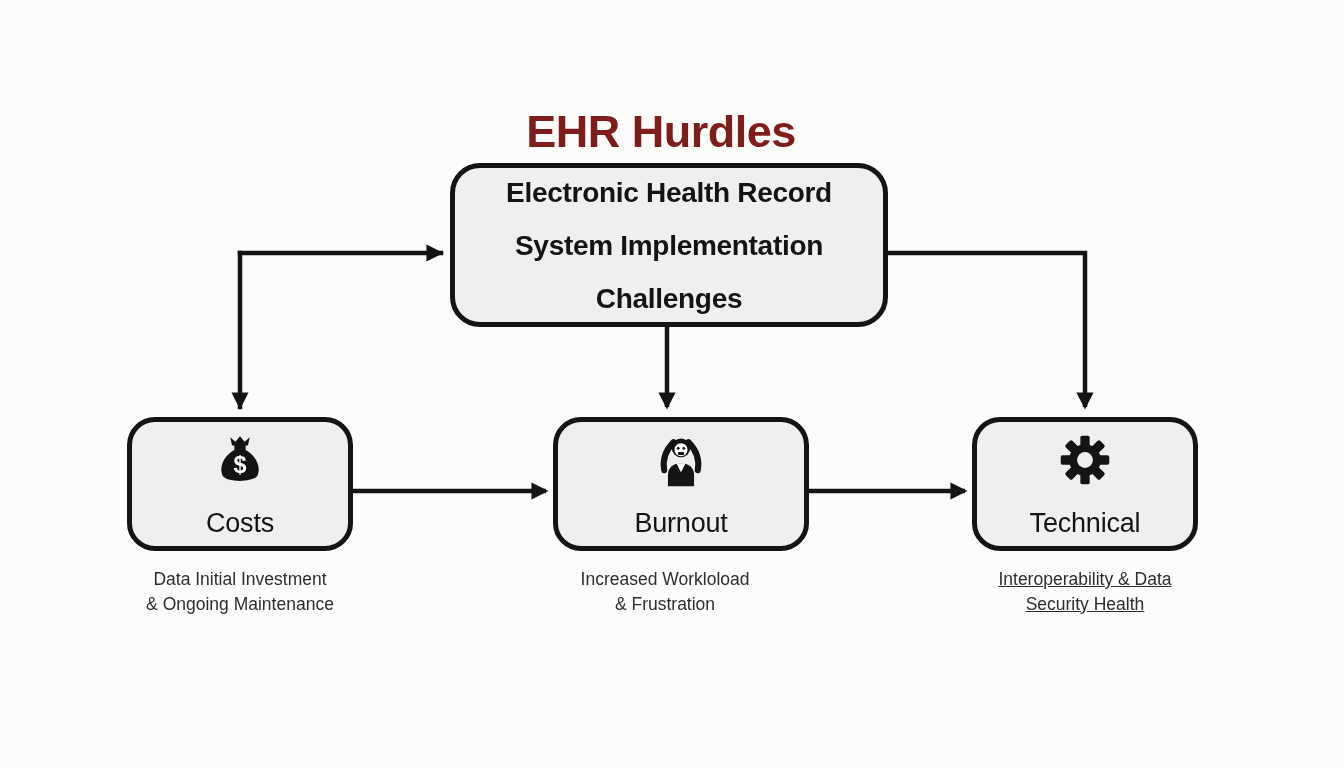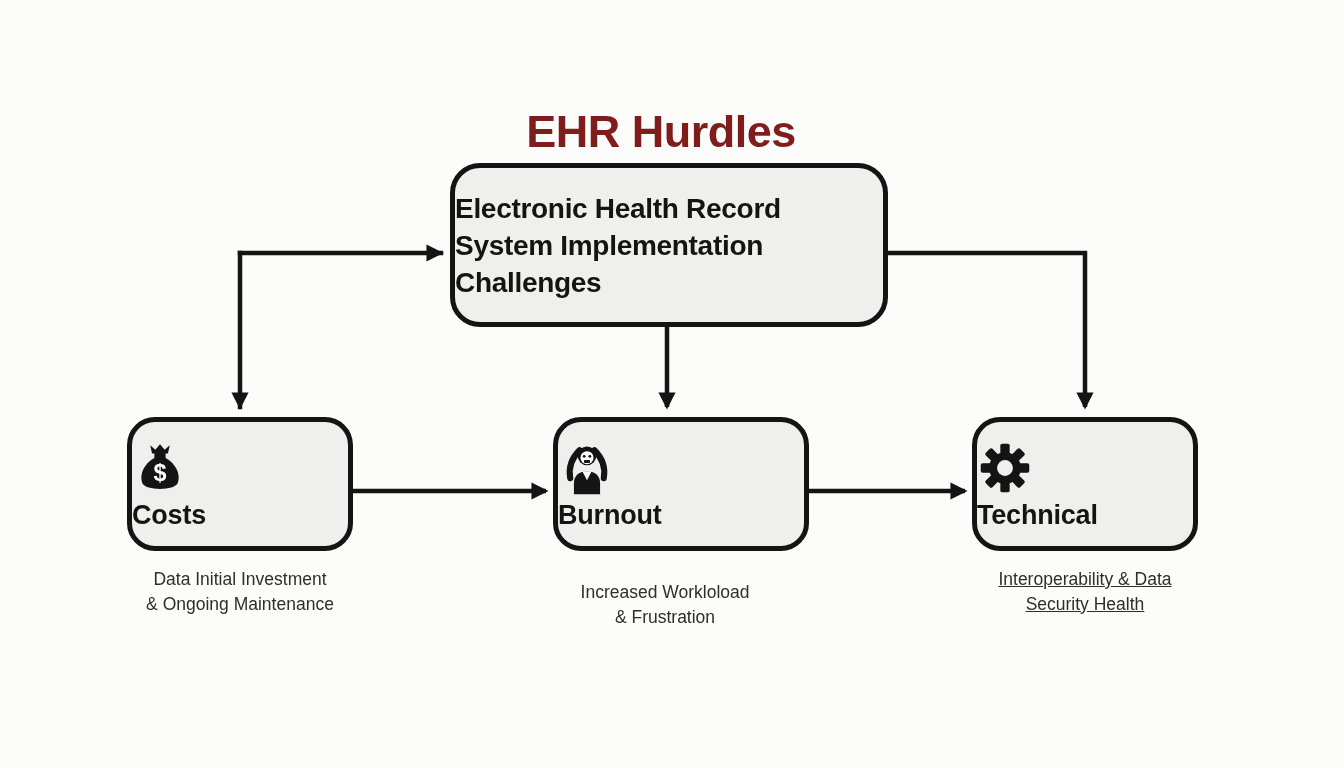--- a/index.html
+++ b/index.html
@@ -34,23 +34,24 @@
     left: 0;
   }
   .node {
     position: absolute;
     box-sizing: border-box;
     background: #efefed;
     border: 5px solid #141414;
     border-radius: 28px;
     display: flex;
     flex-direction: column;
-    align-items: flex-start;
+    align-items: center;
     justify-content: center;
     text-align: center;
+    gap: 16px;
   }
   .root-node {
     left: 450px;
     top: 163px;
     width: 438px;
     height: 164px;
     border-radius: 30px;
   }
   .root-node .root-line {
     display: block;
@@ -70,35 +71,35 @@
   .node-technical { left: 972px;  width: 226px; }
   .node-icon {
     height: 56px;
     display: flex;
     align-items: center;
     justify-content: center;
   }
   .node-label {
     margin-top: 4px;
     font-size: 27px;
-    font-weight: 700;
+    font-weight: 400;
     letter-spacing: -0.2px;
     color: #141414;
   }
   .caption {
     position: absolute;
     top: 567px;
     width: 280px;
     text-align: center;
     font-size: 17.5px;
     line-height: 24.5px;
     color: #2e2e2e;
   }
   .caption-costs     { left: 100px; }
-  .caption-burnout   { left: 525px; margin-top: 13px; }
+  .caption-burnout   { left: 525px; }
   .caption-technical { left: 945px; text-decoration: underline; }
   .caption-line { display: block; }
 </style>
 </head>
 <body>
 
 <div class="canvas">
 
   <div class="diagram-title">EHR Hurdles</div>
 

